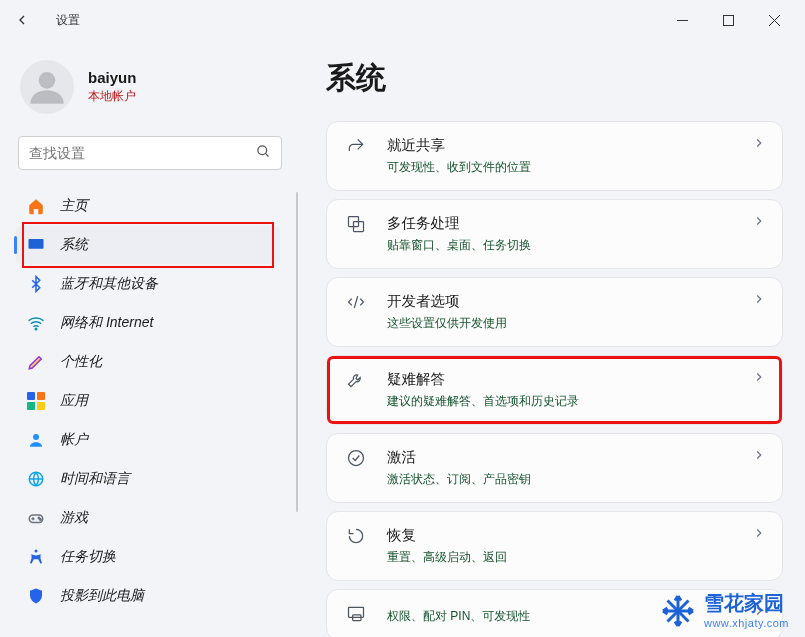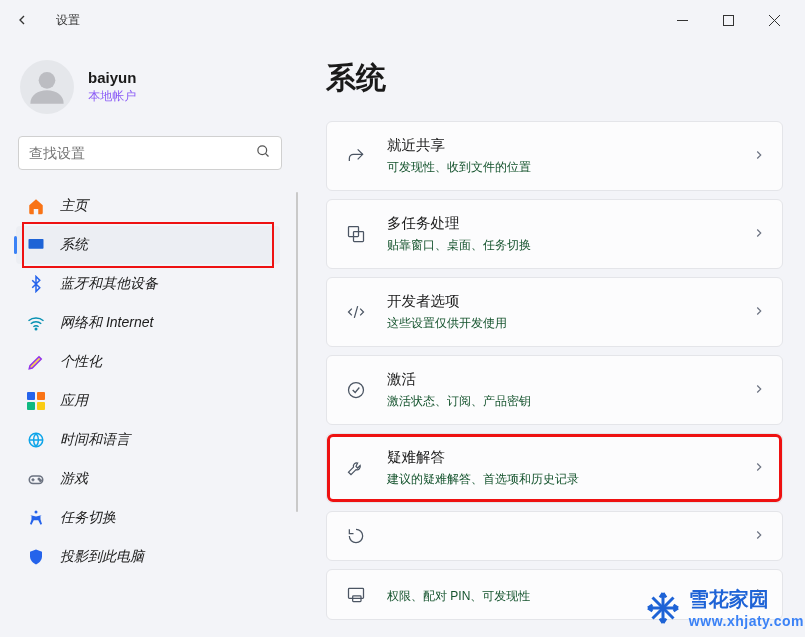--- a/index.html
+++ b/index.html
@@ -46,21 +46,21 @@
   .profile {
     display:flex; align-items:center; gap:14px;
     padding: 4px 20px 22px 20px;
   }
   .avatar {
     width:54px; height:54px; border-radius:50%;
     background:#e5e7eb;
     display:flex; align-items:center; justify-content:center;
   }
   .profile-text .name { font-weight:600; font-size:15px; }
-  .profile-text .sub { font-size:12px; color:#8b5cf6; margin-top:2px;text-align:center;}
+  .profile-text .sub { font-size:12px; color:#b91c1c; margin-top:2px;}
 
   .search-wrap { padding: 0 18px 12px 18px; }
   .search {
     display:flex; align-items:center;
     background:#fff;
     border:1px solid #d0d0d0;
     border-radius:4px;
     height:34px;
     padding: 0 10px;
   }
@@ -126,22 +126,22 @@
     flex:1;
     padding: 18px 22px 0 26px;
     overflow:hidden;
   }
   .page-title { font-size:30px; font-weight:600; margin-bottom:22px; }
 
   .cards { display:flex; flex-direction:column; gap:8px; }
   .card {
     background:#fcfcfd;
     border:1px solid #e4e5e9;
-    border-radius:6px;
-    display:flex; align-items:center;
+    border-radius:12px;
+    display:flex; align-items:flex-start;
     padding: 14px 16px;
     cursor:pointer;
     position:relative;
   }
   .cicon {
     width:26px; display:flex; align-items:center; justify-content:center;
     color:#4b5563;
     margin-right: 18px;
   }
   .ctext .ctitle { font-size:14.5px; color:#1a1a1a; }
@@ -151,31 +151,31 @@
     position:absolute;
     left:0; right:0; top:0; bottom:0;
     border:3px solid #e11;
     border-radius:6px;
     pointer-events:none;
   }
 
   
   .watermark {
     position:absolute;
-    right: 1px; bottom: 8px;
-    display:flex; align-items:center; gap:8px;
+    right: 16px; bottom: 8px;
+    display:flex; align-items:flex-end; gap:8px;
     color:#1e63d6;
     font-weight:600;
     pointer-events:none;
   }
   .snow {
     width:36px; height:36px;
   }
   .watermark .wm-main { font-size:20px; }
-  .watermark .wm-sub { font-size:14px; color:#3b82f6; font-weight:700; letter-spacing:0.5px;}
+  .watermark .wm-sub { font-size:11px; color:#3b82f6; font-weight:400; letter-spacing:0.5px;}
 
   
   .ic-home { color:#f97316; }
   .ic-system { color:#1e63d6; }
   .ic-bt { color:#2563eb; }
   .ic-net { color:#0891b2; }
   .ic-pers { color:#9333ea; }
   .ic-acct { color:#1e90ff; }
   .ic-time { color:#0ea5e9; }
   .ic-game { color:#6b7280; }
@@ -302,20 +302,29 @@
             <span class="apps-grid">
                 <span class="ap1"></span>
                 <span class="ap2"></span>
                 <span class="ap3"></span>
                 <span class="ap4"></span>
               </span>
           </span>
           <span class="nlabel">应用</span>
         </div>
 
+        <div class="nav-item">
+          <span class="nicon ic-acct">
+            <svg width="18" height="18" viewBox="0 0 24 24" fill="#1e90ff">
+                <circle cx="12" cy="8" r="4"></circle>
+                <path d="M4 21c0-4 3.5-6 8-6s8 2 8 6z"></path>
+              </svg>
+          </span>
+          <span class="nlabel">帐户</span>
+        </div>
 
         <div class="nav-item">
           <span class="nicon ic-time">
             <svg width="18" height="18" viewBox="0 0 24 24" fill="none" stroke="#0ea5e9" stroke-width="2">
                 <circle cx="12" cy="12" r="9"></circle>
                 <path d="M3 12h18M12 3a14 14 0 010 18M12 3a14 14 0 000 18"></path>
               </svg>
           </span>
           <span class="nlabel">时间和语言</span>
         </div>
@@ -405,56 +414,60 @@
           <div class="csub">这些设置仅供开发使用</div>
         </div>
         <span class="chev"><svg width="14" height="14" viewBox="0 0 24 24" fill="none" stroke="#6b7280" stroke-width="2">
               <path d="M9 6l6 6-6 6"></path>
             </svg></span>
       </div>
 
       <div class="card">
         <span class="cicon">
           <svg width="20" height="20" viewBox="0 0 24 24" fill="none" stroke="#4b5563" stroke-width="1.5">
+              <path d="M14 6a4 4 0 00-5 5l-6 6 3 3 6-6a4 4 0 005-5l-3 3-2-2z"></path>
+            </svg>
+        </span>
+        <div class="ctext">
+          <div class="ctitle">疑难解答</div>
+          <div class="csub">建议的疑难解答、首选项和历史记录</div>
+        </div>
+        <span class="chev"><svg width="14" height="14" viewBox="0 0 24 24" fill="none" stroke="#6b7280" stroke-width="2">
+              <path d="M9 6l6 6-6 6"></path>
+            </svg></span>
+        <div class="card-redbox"></div>
+      </div>
+
+      <div class="card">
+        <span class="cicon">
+          <svg width="20" height="20" viewBox="0 0 24 24" fill="none" stroke="#4b5563" stroke-width="1.5">
               <circle cx="12" cy="12" r="9"></circle>
               <path d="M8 12l3 3 5-6"></path>
             </svg>
         </span>
         <div class="ctext">
           <div class="ctitle">激活</div>
           <div class="csub">激活状态、订阅、产品密钥</div>
         </div>
         <span class="chev"><svg width="14" height="14" viewBox="0 0 24 24" fill="none" stroke="#6b7280" stroke-width="2">
               <path d="M9 6l6 6-6 6"></path>
             </svg></span>
       </div>
 
       <div class="card">
         <span class="cicon">
           <svg width="20" height="20" viewBox="0 0 24 24" fill="none" stroke="#4b5563" stroke-width="1.5">
-              <path d="M14 6a4 4 0 00-5 5l-6 6 3 3 6-6a4 4 0 005-5l-3 3-2-2z"></path>
-            </svg>
-        </span>
-        <div class="ctext">
-          <div class="ctitle">疑难解答</div>
-          <div class="csub">建议的疑难解答、首选项和历史记录</div>
-        </div>
-        <span class="chev"><svg width="14" height="14" viewBox="0 0 24 24" fill="none" stroke="#6b7280" stroke-width="2">
-              <path d="M9 6l6 6-6 6"></path>
-            </svg></span>
-        <div class="card-redbox"></div>
-      </div>
-
-      <div class="card">
-        <span class="cicon">
-          <svg width="20" height="20" viewBox="0 0 24 24" fill="none" stroke="#4b5563" stroke-width="1.5">
               <path d="M4 12a8 8 0 108-8"></path>
               <path d="M4 4v5h5"></path>
             </svg>
         </span>
+        <div class="ctext">
+          <div class="ctitle">恢复</div>
+          <div class="csub">重置、高级启动、返回</div>
+        </div>
         <span class="chev"><svg width="14" height="14" viewBox="0 0 24 24" fill="none" stroke="#6b7280" stroke-width="2">
               <path d="M9 6l6 6-6 6"></path>
             </svg></span>
       </div>
 
       <div class="card">
         <span class="cicon">
           <svg width="20" height="20" viewBox="0 0 24 24" fill="none" stroke="#4b5563" stroke-width="1.5">
               <rect x="3" y="4" width="18" height="12" rx="1"></rect>
               <rect x="8" y="13" width="10" height="7" rx="1"></rect>

